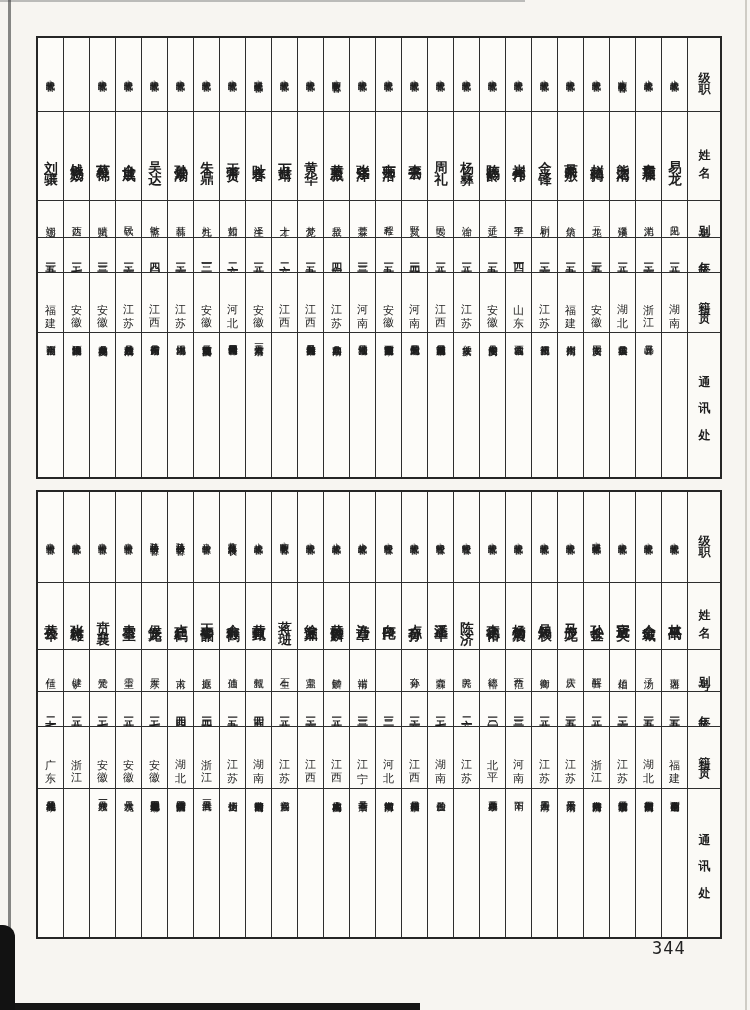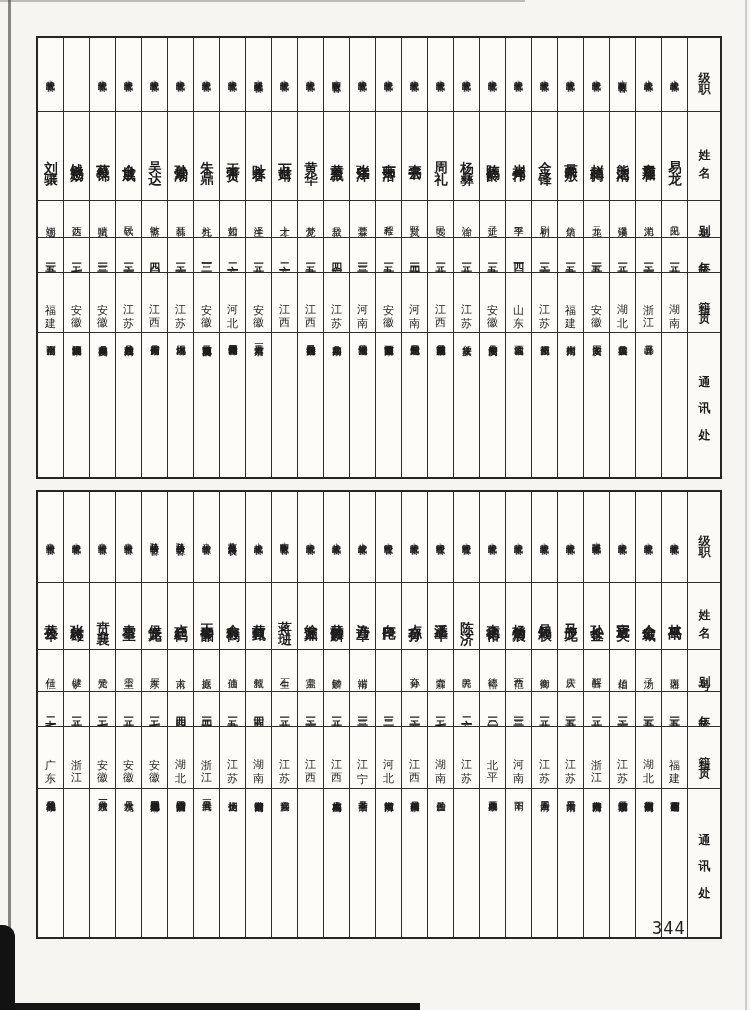--- a/index.html
+++ b/index.html
@@ -58,21 +58,21 @@
   .hdr{font-size:12px;font-weight:bold;}
   .hdr .txt{letter-spacing:.9em;}
   .hdr.h-address{justify-content:center;padding:0;}
   .hdr.h-address .txt{letter-spacing:2.2em;}
   .hdr.h-rank .txt{letter-spacing:1.1em;}
   .hdr.h-name .txt{letter-spacing:1.4em;}
   .hdr.h-alias .txt,.hdr.h-age .txt{letter-spacing:.35em;}
   .hdr.h-origin .txt{letter-spacing:.9em;}
   
   .page-num{
-    position:absolute;top:918px;left:652px;
+    position:absolute;top:938px;left:652px;
     font-size:17px;letter-spacing:1px;color:#222;
     font-family:"DejaVu Sans Mono","Liberation Mono",monospace;
   }
 </style>
 </head>
 <body>
 
 <div class="page">
   <div class="artifact-top"></div>
   <div class="artifact-left"></div>

